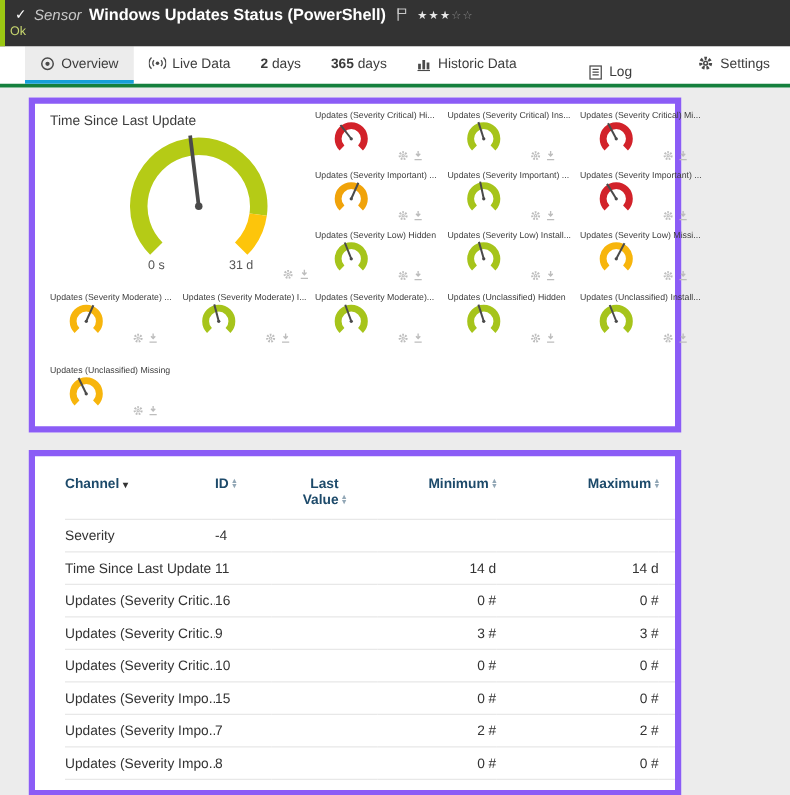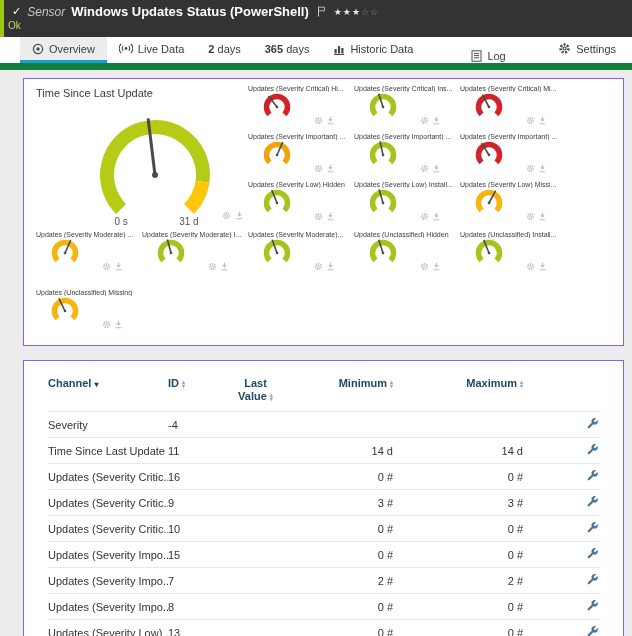--- a/index.html
+++ b/index.html
@@ -13,37 +13,37 @@
   .hdr-top{display:flex;align-items:center;gap:6px;padding:4px 0 0 12px;}
   .chk{color:#ffffff;font-size:11px;}
   .kind{color:#c9c9c9;font-style:italic;font-size:12px;}
   .htitle{color:#ffffff;font-weight:bold;font-size:13px;white-space:nowrap;}
   .flag{display:inline-flex;margin-left:2px;cursor:pointer;}
   .stars{font-size:9px;letter-spacing:1px;margin-left:2px;cursor:pointer;}
   .sf{color:#e8e8e8;}  .se{color:#8b8b8b;}
   .hdr-status{padding-left:8px;font-size:10px;color:#c8d76f;margin-top:1px;}
   
   .tabs{display:flex;align-items:stretch;height:33px;background:#ffffff;
-        border-bottom:7px solid #15803d;padding-left:20px;box-sizing:border-box;}
+        border-bottom:3px solid #15803d;padding-left:20px;box-sizing:border-box;}
   .tab{display:flex;align-items:center;gap:5px;padding:0 12px;font-size:11px;
        color:#3c3c3c;cursor:pointer;border-bottom:3px solid transparent;box-sizing:border-box;white-space:nowrap;}
   .tab b{font-weight:bold;}
   .tab.active{background:#ececec;border-bottom-color:#16a0d8;}
   .tab.gap{margin-left:34px;margin-top:15px;}
   .tab.push{margin-left:auto;margin-right:4px;}
   .ticon{display:inline-flex;}
   
   main{padding-top:8px;}
-  .panel{width:601px;margin-left:23px;background:#ffffff;border:1px solid #8b5cf6;box-sizing:border-box;}
+  .panel{width:522px;margin-left:23px;background:#ffffff;border:5px solid #8b5cf6;box-sizing:border-box;}
   .p1{height:268px;position:relative;margin-bottom:14px;}
   .p2{height:277px;padding:8px 33px 0 24px;overflow:hidden;}
   
   .big-tile{position:absolute;left:12px;top:8px;width:216px;height:152px;}
   .big-title{font-size:11px;color:#3c3c3c;}
-  #big-gauge{position:absolute;left:34px;top:30px;}
+  #big-gauge{position:absolute;left:34px;top:16px;}
   .big-icons{position:absolute;left:186px;top:124px;display:flex;gap:4px;}
   
   .gtile{position:absolute;width:102px;height:46px;}
   .glabel{font-size:7px;color:#3c3c3c;white-space:nowrap;overflow:hidden;}
   .gsvg{margin-left:10px;}
   .gtile .tile-icons{position:absolute;left:66px;top:31px;display:flex;gap:3px;}
   .tile-icons span{display:inline-flex;cursor:pointer;}
   
   .chtable{width:100%;border-collapse:collapse;table-layout:fixed;font-size:11px;color:#333;}
   .chtable th{color:#1d4a6a;font-weight:bold;font-size:11px;text-align:left;

